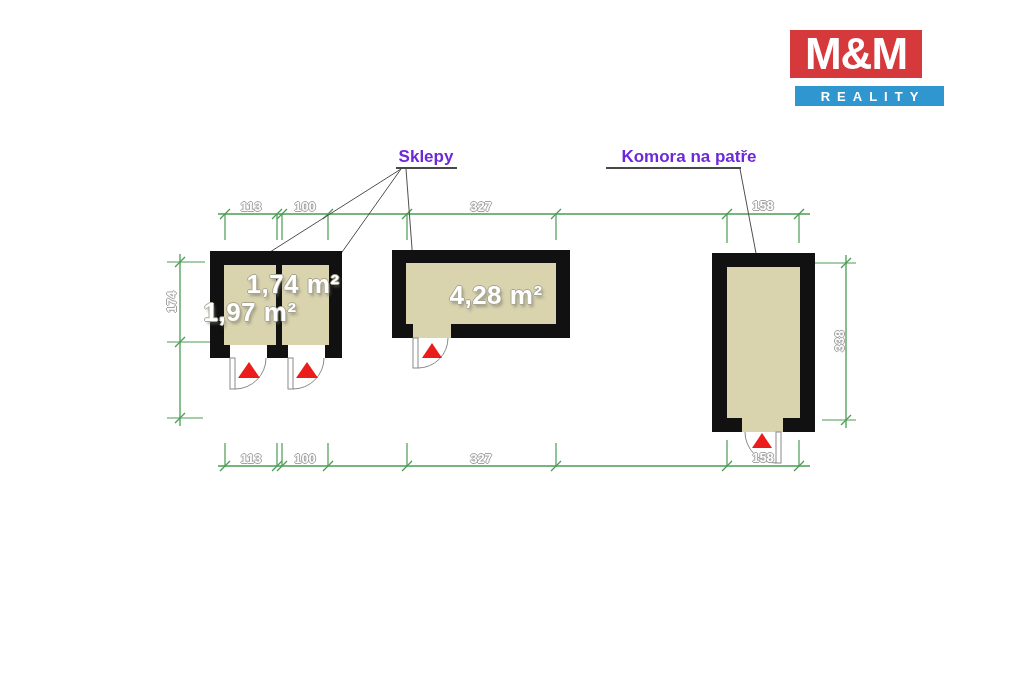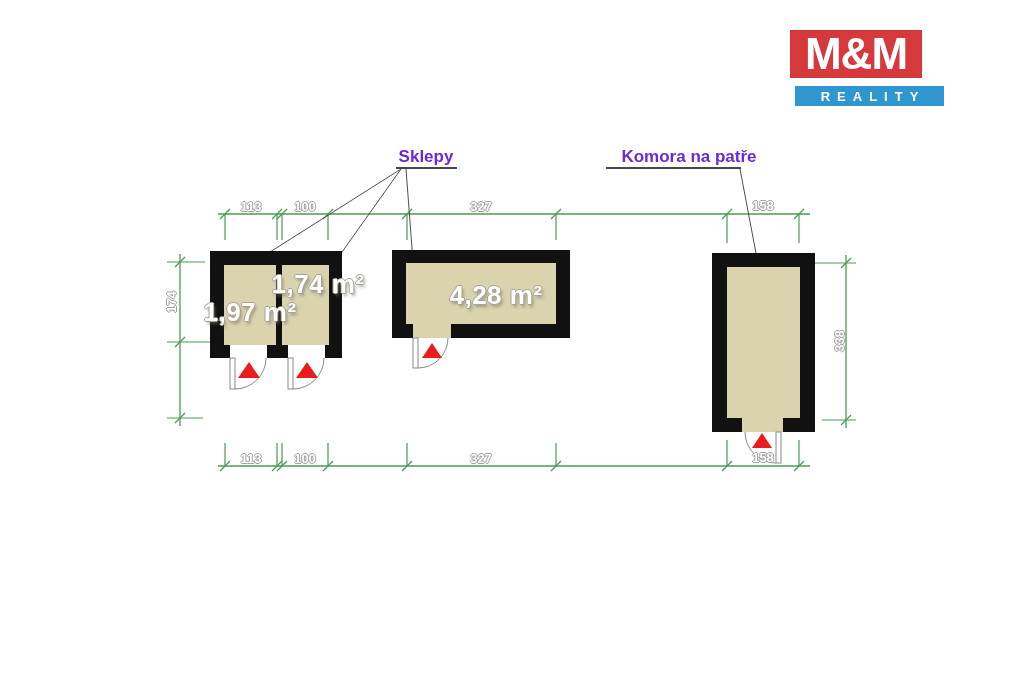--- a/index.html
+++ b/index.html
@@ -135,21 +135,21 @@
       <polygon points="296,378 318,378 307,362"></polygon>
       <polygon points="422,358 442,358 432,343"></polygon>
       <polygon points="752,448 772,448 762,433"></polygon>
     </g>
   </svg>
 
   <div class="pos ctr plan-label" style="left:426px; top:157px;">Sklepy</div>
   <div class="pos ctr plan-label" style="left:648px; top:157px;margin-left:41px;">Komora na patře</div>
 
   <div class="pos ctr area" style="left:250px; top:312px;">1,97 m²</div>
-  <div class="pos ctr area" style="left:318px; top:284px;">1,74 m²</div>
+  <div class="pos ctr area" style="left:293px; top:284px;">1,74 m²</div>
   <div class="pos ctr area" style="left:480px; top:295px;margin-left:16px;">4,28 m²</div>
 
   <div class="pos ctr dim" style="left:251px; top:206px;">113</div>
   <div class="pos ctr dim" style="left:305px; top:206px;">100</div>
   <div class="pos ctr dim" style="left:481px; top:206px;">327</div>
   <div class="pos ctr dim" style="left:763px; top:205px;">158</div>
 
   <div class="pos ctr dim" style="left:251px; top:458px;">113</div>
   <div class="pos ctr dim" style="left:305px; top:458px;">100</div>
   <div class="pos ctr dim" style="left:481px; top:458px;">327</div>

